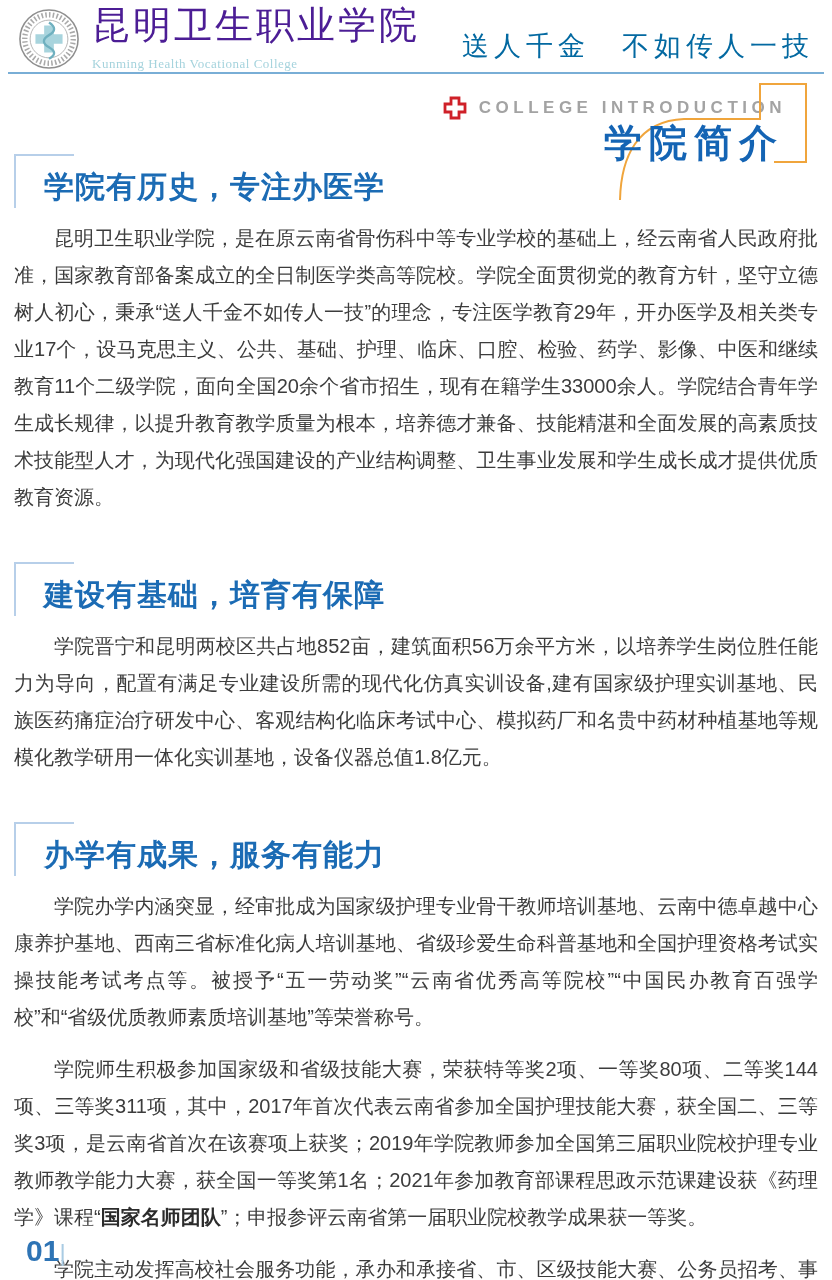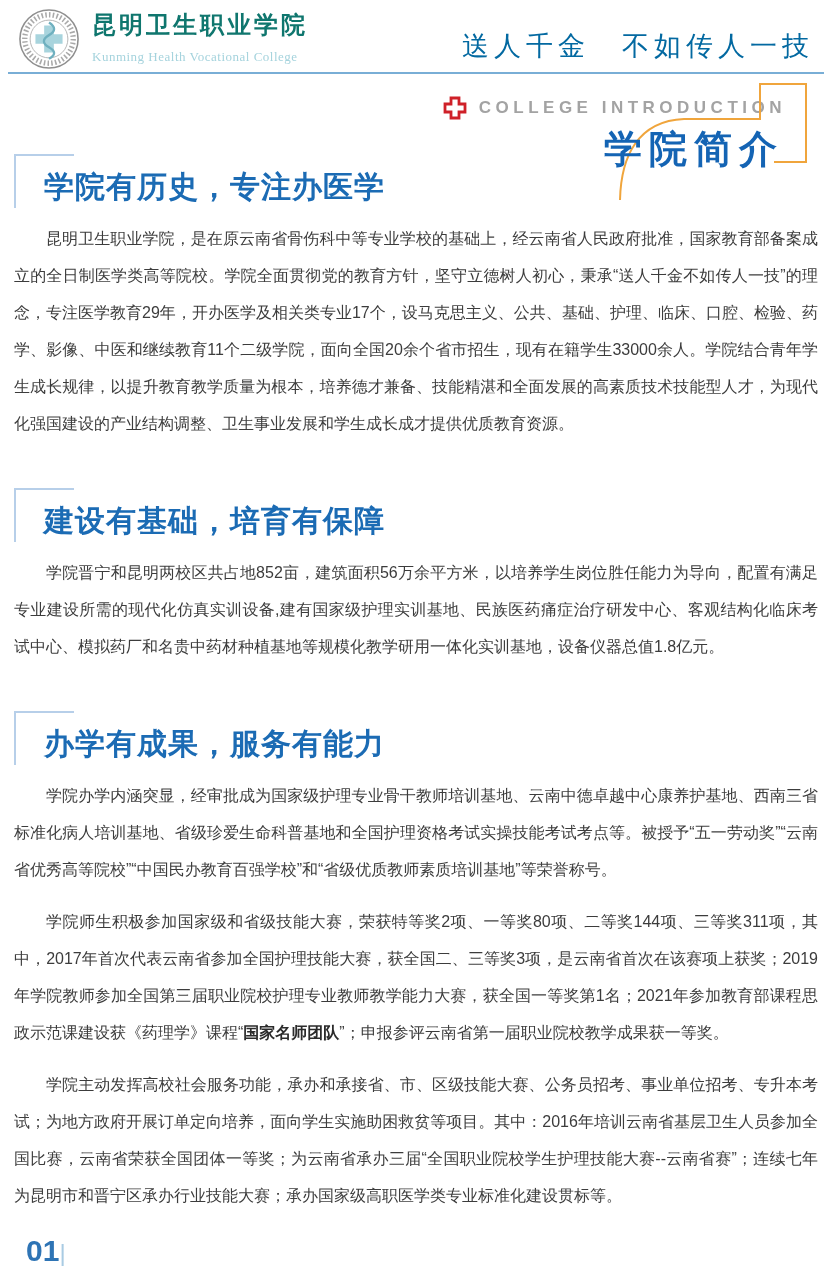--- a/index.html
+++ b/index.html
@@ -15,21 +15,21 @@
 
   
   .header {
     display:flex; align-items:center;
     padding:9px 12px 4px 18px;
     height:72px;
   }
   .seal { width:62px; height:62px; flex:0 0 62px; }
   .name-block { margin-left:12px; }
   .name-cn {
-    color:#0f766e; font-size:24px; font-weight:bold;
+    color:#4c1d95; font-size:38px; font-weight:normal;
     letter-spacing:3px; line-height:1.1;
   }
   .name-en {
     color:#a5d3dd; font-size:13px; margin-top:10px;
     font-family:"Liberation Serif", serif; letter-spacing:0.5px;
   }
   .slogan {
     margin-left:auto; align-self:flex-end;
     color:#0369a1; font-size:27px;
     font-family:"DejaVu Serif", serif;
@@ -45,21 +45,21 @@
   .eyebrow-row {
     position:absolute; top:22px; right:46px;
     display:flex; align-items:center; gap:12px;
   }
   .cross-icon { width:24px; height:24px; display:block; }
   .eyebrow {
     color:#a3a3a3; font-weight:bold; font-size:17px;
     letter-spacing:4.5px; white-space:nowrap;
   }
   .intro-title {
-    position:absolute; top:50px; right:48px;
+    position:absolute; top:44px; right:48px;
     color:#1464b4; font-size:38px; font-weight:bold;
     letter-spacing:7px; white-space:nowrap; z-index:2;text-align:center;
   }
   .intro-frame {
     position:absolute; top:2px; right:0;
     width:222px; height:126px; pointer-events:none; z-index:1;
   }
 
   
   .content { padding:0 14px; }
@@ -73,21 +73,21 @@
   }
   .sec-head::before {
     content:""; position:absolute; left:0; top:0;
     width:58px; height:52px;
     border-left:2px solid #b7cfe9;
     border-top:2px solid #b7cfe9;
   }
   .sec-body p {
     margin:15px 0 0 0;
     text-indent:2em;
-    font-size:16px; line-height:37px;
+    font-size:20px; line-height:37px;
     color:#3c3c3c; text-align:justify;
   }
   .sec-body b { font-weight:bold; color:#2b2b2b; }
 
   
   .footer {
     position:absolute; left:26px; bottom:12px;
     display:flex; align-items:baseline; gap:0;
   }
   .page-num { color:#2e74b5; font-size:30px; font-weight:bold; }

